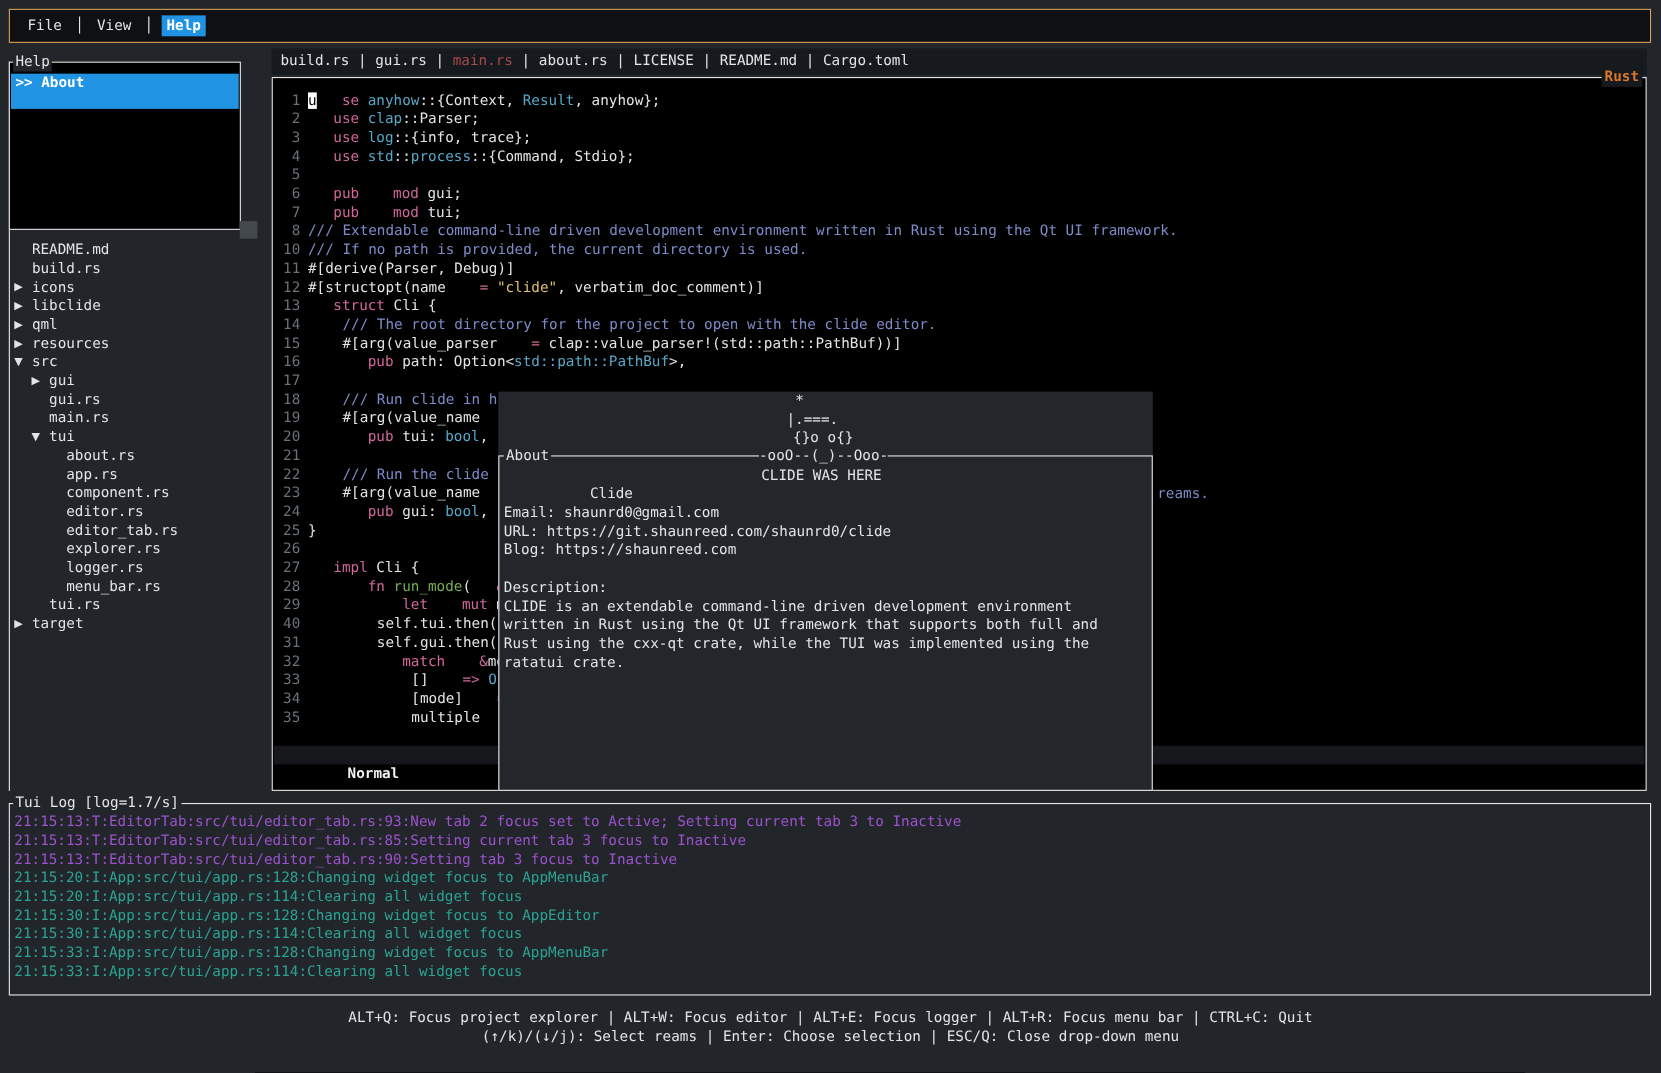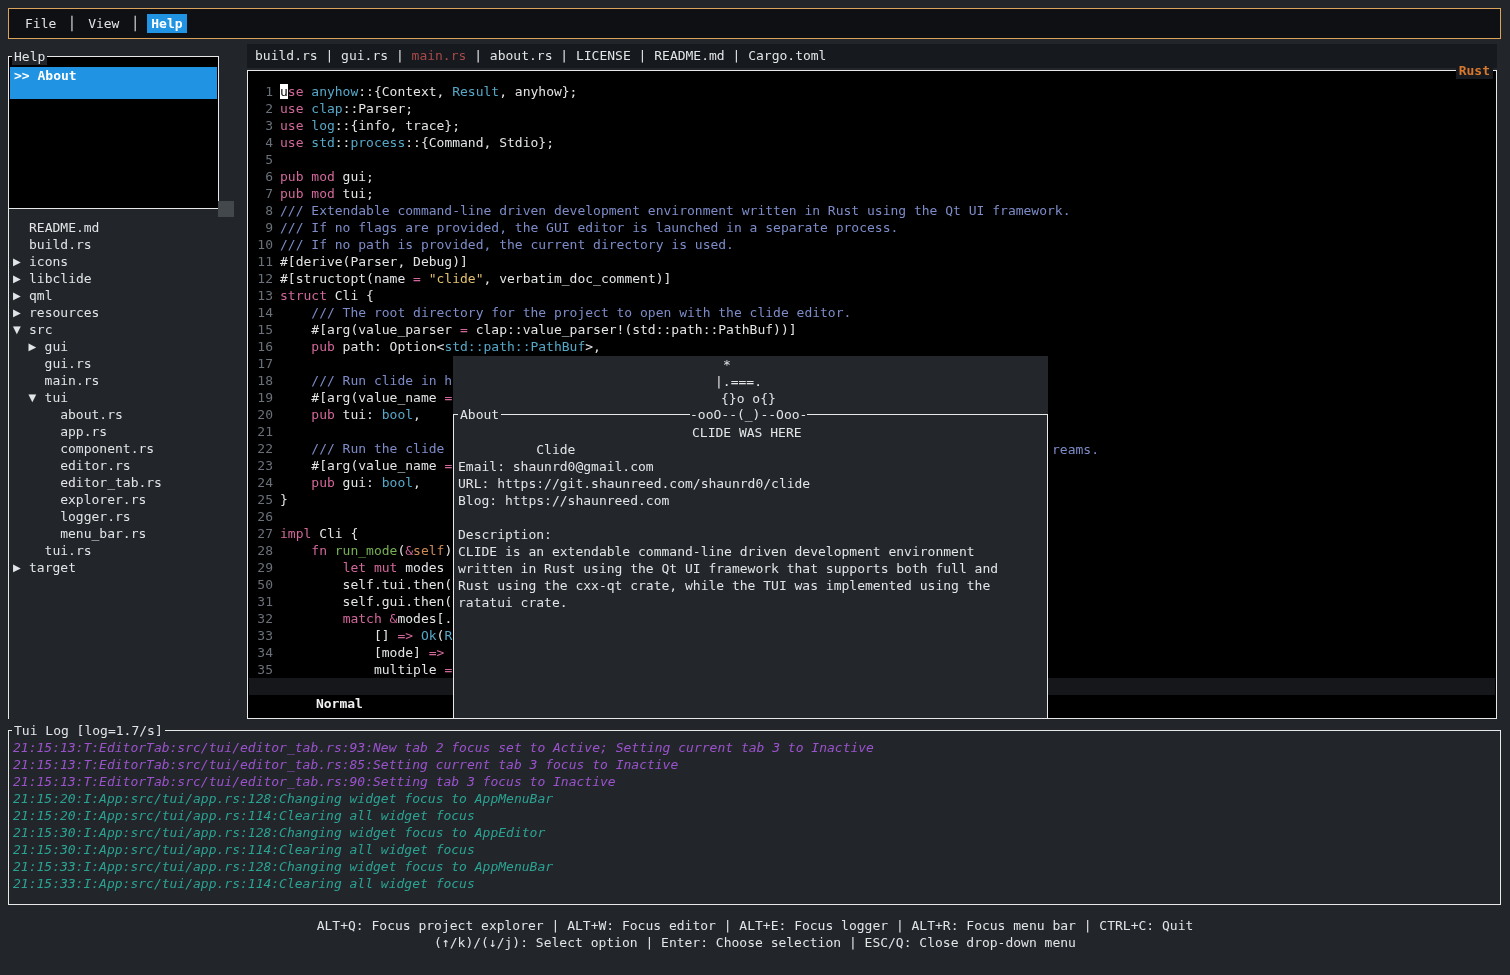--- a/index.html
+++ b/index.html
@@ -52,21 +52,21 @@
     border:1px solid var(--border); background:#000000; z-index:1;
   }
   .editor-lang{
     position:absolute; top:-9px; right:3px; background:var(--tabbarbg);
     padding:0 3px; color:var(--rust); white-space:pre;font-weight:bold;
   }
   .code{ position:absolute; left:1px; right:1px; top:0; padding:12px 0 0 8px; }
   .code-line{ height:17px; white-space:pre; }
   .ln{ display:inline-block; width:16px; text-align:right; margin-right:7px; color:var(--num); }
   .tok-fg{ color:var(--fg); }
-  .tok-kw{ color:var(--kw); }
+  .tok-kw{ color:var(--kw);padding-left:23px; }
   .tok-ty{ color:var(--ty); }
   .tok-cm{ color:var(--cm); }
   .tok-st{ color:var(--st); }
   .tok-fnc{ color:var(--fnc); }
   .tok-slf{ color:var(--slf); }
   .tok-cursor{ background:var(--cursorbg); color:var(--cursorfg); }
   .mode-bar{
     position:absolute; left:1px; right:1px; top:607px; height:17px;
     background:var(--modebg); color:#f0f0f0; font-weight:bold; padding-left:20px; white-space:pre;
   }
@@ -79,21 +79,21 @@
   .art-2{ left:268px; top:34px; }
   .popup-box{ position:absolute; left:0; right:0; top:58px; bottom:0; border:1px solid var(--border); }
   .popup-box .panel-title{ background:var(--popupbg); left:4px; }
   .art-base{ position:absolute; top:-9px; left:236px; background:var(--popupbg); white-space:pre; color:var(--fg); }
   .popup-content{ position:absolute; left:0; right:0; top:0; padding:9px 0 0 4px; }
   .popup-line{ height:17px; white-space:pre; position:relative; color:var(--fg); }
   .popup-stamp{ position:absolute; left:234px; top:0; white-space:pre; }
   
   .logpanel{ position:absolute; left:8px; top:730px; width:1493px; height:175px; border:1px solid var(--border); }
   .log-lines{ position:absolute; left:0; right:0; top:0; padding:8px 0 0 4px; }
-  .log-line{ height:17px; white-space:pre;font-style:italic; }
+  .log-line{ height:17px; white-space:pre; }
   .log-line.trace{ color:var(--trace); }
   .log-line.info{ color:var(--info); }
   
   .statusbar{ position:absolute; left:0; right:0; top:917px; text-align:center; color:var(--paneltext); }
   .statusbar div{ height:17px; white-space:pre; }
 </style>
 </head>
 <body>
 
 <div class="screen">
@@ -137,42 +137,41 @@
     <span class="editor-lang">Rust</span>
     <div class="code">
         <div class="code-line"><span class="ln">1</span><span class="tok-cursor">u</span><span class="tok-kw">se</span><span class="tok-fg"> </span><span class="tok-ty">anyhow</span><span class="tok-fg">::{Context, </span><span class="tok-ty">Result</span><span class="tok-fg">, anyhow};</span></div>
         <div class="code-line"><span class="ln">2</span><span class="tok-kw">use</span><span class="tok-fg"> </span><span class="tok-ty">clap</span><span class="tok-fg">::Parser;</span></div>
         <div class="code-line"><span class="ln">3</span><span class="tok-kw">use</span><span class="tok-fg"> </span><span class="tok-ty">log</span><span class="tok-fg">::{info, trace};</span></div>
         <div class="code-line"><span class="ln">4</span><span class="tok-kw">use</span><span class="tok-fg"> </span><span class="tok-ty">std</span><span class="tok-fg">::</span><span class="tok-ty">process</span><span class="tok-fg">::{Command, Stdio};</span></div>
         <div class="code-line"><span class="ln">5</span></div>
         <div class="code-line"><span class="ln">6</span><span class="tok-kw">pub</span><span class="tok-fg"> </span><span class="tok-kw">mod</span><span class="tok-fg"> gui;</span></div>
         <div class="code-line"><span class="ln">7</span><span class="tok-kw">pub</span><span class="tok-fg"> </span><span class="tok-kw">mod</span><span class="tok-fg"> tui;</span></div>
         <div class="code-line"><span class="ln">8</span><span class="tok-cm">/// Extendable command-line driven development environment written in Rust using the Qt UI framework.</span></div>
-        <div class="code-line"><span class="ln">9</span><span class="tok-cm">/// If no flags are provided, the GUI editor is launched in a separate process.</span></div>
         <div class="code-line"><span class="ln">10</span><span class="tok-cm">/// If no path is provided, the current directory is used.</span></div>
         <div class="code-line"><span class="ln">11</span><span class="tok-fg">#[derive(Parser, Debug)]</span></div>
         <div class="code-line"><span class="ln">12</span><span class="tok-fg">#[structopt(name </span><span class="tok-kw">=</span><span class="tok-fg"> </span><span class="tok-st">"clide"</span><span class="tok-fg">, verbatim_doc_comment)]</span></div>
         <div class="code-line"><span class="ln">13</span><span class="tok-kw">struct</span><span class="tok-fg"> Cli {</span></div>
         <div class="code-line"><span class="ln">14</span><span class="tok-cm">    /// The root directory for the project to open with the clide editor.</span></div>
         <div class="code-line"><span class="ln">15</span><span class="tok-fg">    #[arg(value_parser </span><span class="tok-kw">=</span><span class="tok-fg"> clap::value_parser!(std::path::PathBuf))]</span></div>
         <div class="code-line"><span class="ln">16</span><span class="tok-fg">    </span><span class="tok-kw">pub</span><span class="tok-fg"> path: Option&lt;</span><span class="tok-ty">std::path::PathBuf</span><span class="tok-fg">&gt;,</span></div>
         <div class="code-line"><span class="ln">17</span></div>
         <div class="code-line"><span class="ln">18</span><span class="tok-cm">    /// Run clide in h</span></div>
         <div class="code-line"><span class="ln">19</span><span class="tok-fg">    #[arg(value_name </span><span class="tok-kw">=</span></div>
         <div class="code-line"><span class="ln">20</span><span class="tok-fg">    </span><span class="tok-kw">pub</span><span class="tok-fg"> tui: </span><span class="tok-ty">bool</span><span class="tok-fg">,</span></div>
         <div class="code-line"><span class="ln">21</span></div>
         <div class="code-line"><span class="ln">22</span><span class="tok-cm">    /// Run the clide </span></div>
         <div class="code-line"><span class="ln">23</span><span class="tok-fg">    #[arg(value_name </span><span class="tok-kw">=</span></div>
         <div class="code-line"><span class="ln">24</span><span class="tok-fg">    </span><span class="tok-kw">pub</span><span class="tok-fg"> gui: </span><span class="tok-ty">bool</span><span class="tok-fg">,</span></div>
         <div class="code-line"><span class="ln">25</span><span class="tok-fg">}</span></div>
         <div class="code-line"><span class="ln">26</span></div>
         <div class="code-line"><span class="ln">27</span><span class="tok-kw">impl</span><span class="tok-fg"> Cli {</span></div>
         <div class="code-line"><span class="ln">28</span><span class="tok-fg">    </span><span class="tok-kw">fn</span><span class="tok-fg"> </span><span class="tok-fnc">run_mode</span><span class="tok-fg">(</span><span class="tok-kw">&amp;</span><span class="tok-slf">self</span><span class="tok-fg">)</span></div>
         <div class="code-line"><span class="ln">29</span><span class="tok-fg">        </span><span class="tok-kw">let</span><span class="tok-fg"> </span><span class="tok-kw">mut</span><span class="tok-fg"> modes </span></div>
-        <div class="code-line"><span class="ln">50</span><span class="tok-fg">        self.tui.then(</span></div>
+        <div class="code-line"><span class="ln">40</span><span class="tok-fg">        self.tui.then(</span></div>
         <div class="code-line"><span class="ln">31</span><span class="tok-fg">        self.gui.then(</span></div>
         <div class="code-line"><span class="ln">32</span><span class="tok-fg">        </span><span class="tok-kw">match</span><span class="tok-fg"> </span><span class="tok-kw">&amp;</span><span class="tok-fg">modes[.</span></div>
         <div class="code-line"><span class="ln">33</span><span class="tok-fg">            [] </span><span class="tok-kw">=&gt;</span><span class="tok-fg"> </span><span class="tok-ty">Ok</span><span class="tok-fg">(</span><span class="tok-ty">R</span></div>
         <div class="code-line"><span class="ln">34</span><span class="tok-fg">            [mode] </span><span class="tok-kw">=&gt;</span></div>
         <div class="code-line"><span class="ln">35</span><span class="tok-fg">            multiple </span><span class="tok-kw">=</span></div>
       </div>
     <div class="mode-bar">
       <span>Normal</span>
     </div>
   </div>
@@ -216,16 +215,16 @@
         <div class="log-line info">21:15:20:I:App:src/tui/app.rs:114:Clearing all widget focus</div>
         <div class="log-line info">21:15:30:I:App:src/tui/app.rs:128:Changing widget focus to AppEditor</div>
         <div class="log-line info">21:15:30:I:App:src/tui/app.rs:114:Clearing all widget focus</div>
         <div class="log-line info">21:15:33:I:App:src/tui/app.rs:128:Changing widget focus to AppMenuBar</div>
         <div class="log-line info">21:15:33:I:App:src/tui/app.rs:114:Clearing all widget focus</div>
       </div>
   </div>
 
   <div class="statusbar">
     <div>ALT+Q: Focus project explorer | ALT+W: Focus editor | ALT+E: Focus logger | ALT+R: Focus menu bar | CTRL+C: Quit</div>
-    <div>(↑/k)/(↓/j): Select option | Enter: Choose selection | ESC/Q: Close drop-down menu</div>
+    <div>(↑/k)/(↓/j): Select reams | Enter: Choose selection | ESC/Q: Close drop-down menu</div>
   </div>
 
 </div>
 
 </body></html>

